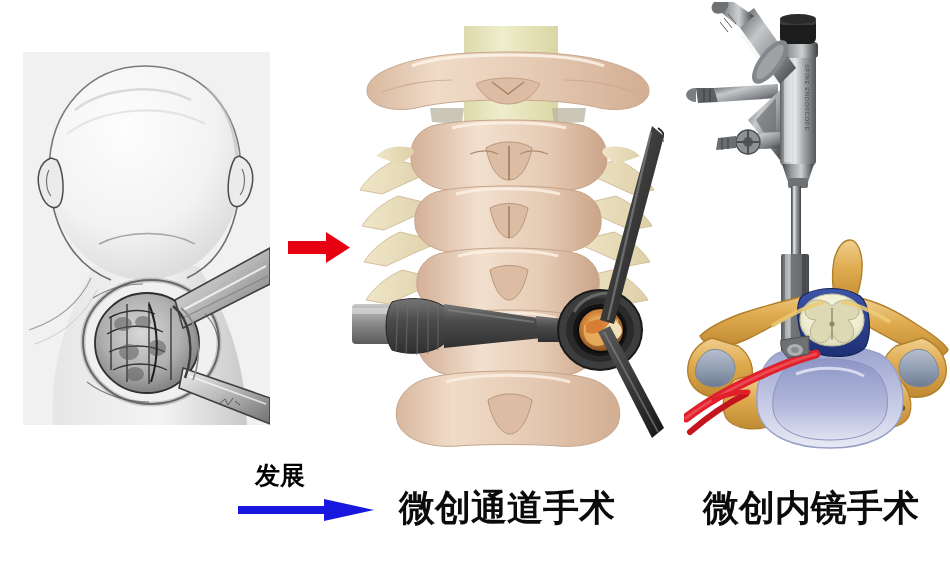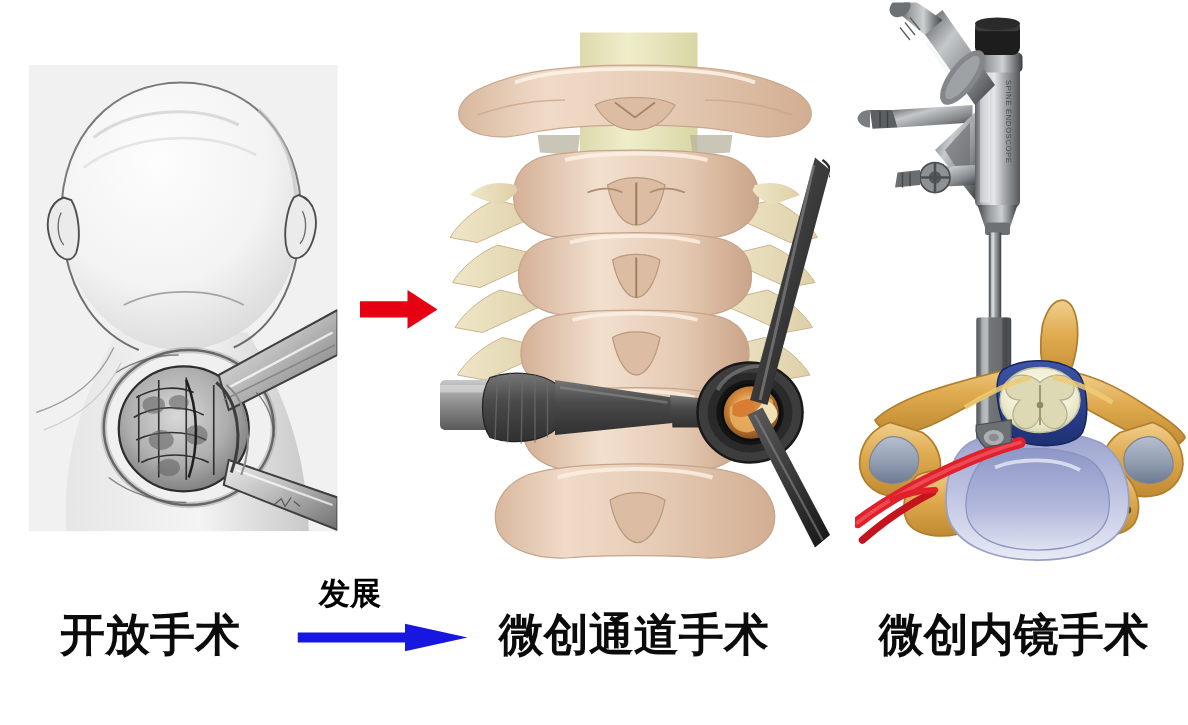--- a/index.html
+++ b/index.html
@@ -550,21 +550,20 @@
 
       <path d="M158 300 C 172 302 190 310 206 320" fill="none" stroke="#eccb74" stroke-width="4" opacity=".85"></path>
       <path d="M140 300 C 124 304 104 314 88 324" fill="none" stroke="#eccb74" stroke-width="4" opacity=".85"></path>
 
       <path d="M97 338 L 125 334 L 125 352 L 104 356 C 98 350 96 344 97 338 Z" fill="#6e7174" stroke="#4c4f52" stroke-width="1"></path>
       <ellipse cx="111" cy="348" rx="8" ry="6" fill="#b4b7b9" opacity=".9"></ellipse>
       <ellipse cx="111" cy="348" rx="4" ry="3" fill="#8a8d90"></ellipse>
     </svg>
   </div>
 
-  <div id="caption-open" class="caption caption-main">开放手术</div>
 
   <div id="caption-develop" class="caption">发展</div>
 
   <div class="blue-arrow">
     <svg viewBox="0 0 136 26" preserveAspectRatio="none">
       <path d="M0 9 L86 9 L86 2 L136 13 L86 24 L86 17 L0 17 Z" fill="#1717e0"></path>
     </svg>
   </div>
 
   <div id="caption-endo" class="caption caption-main">微创内镜手术</div>

